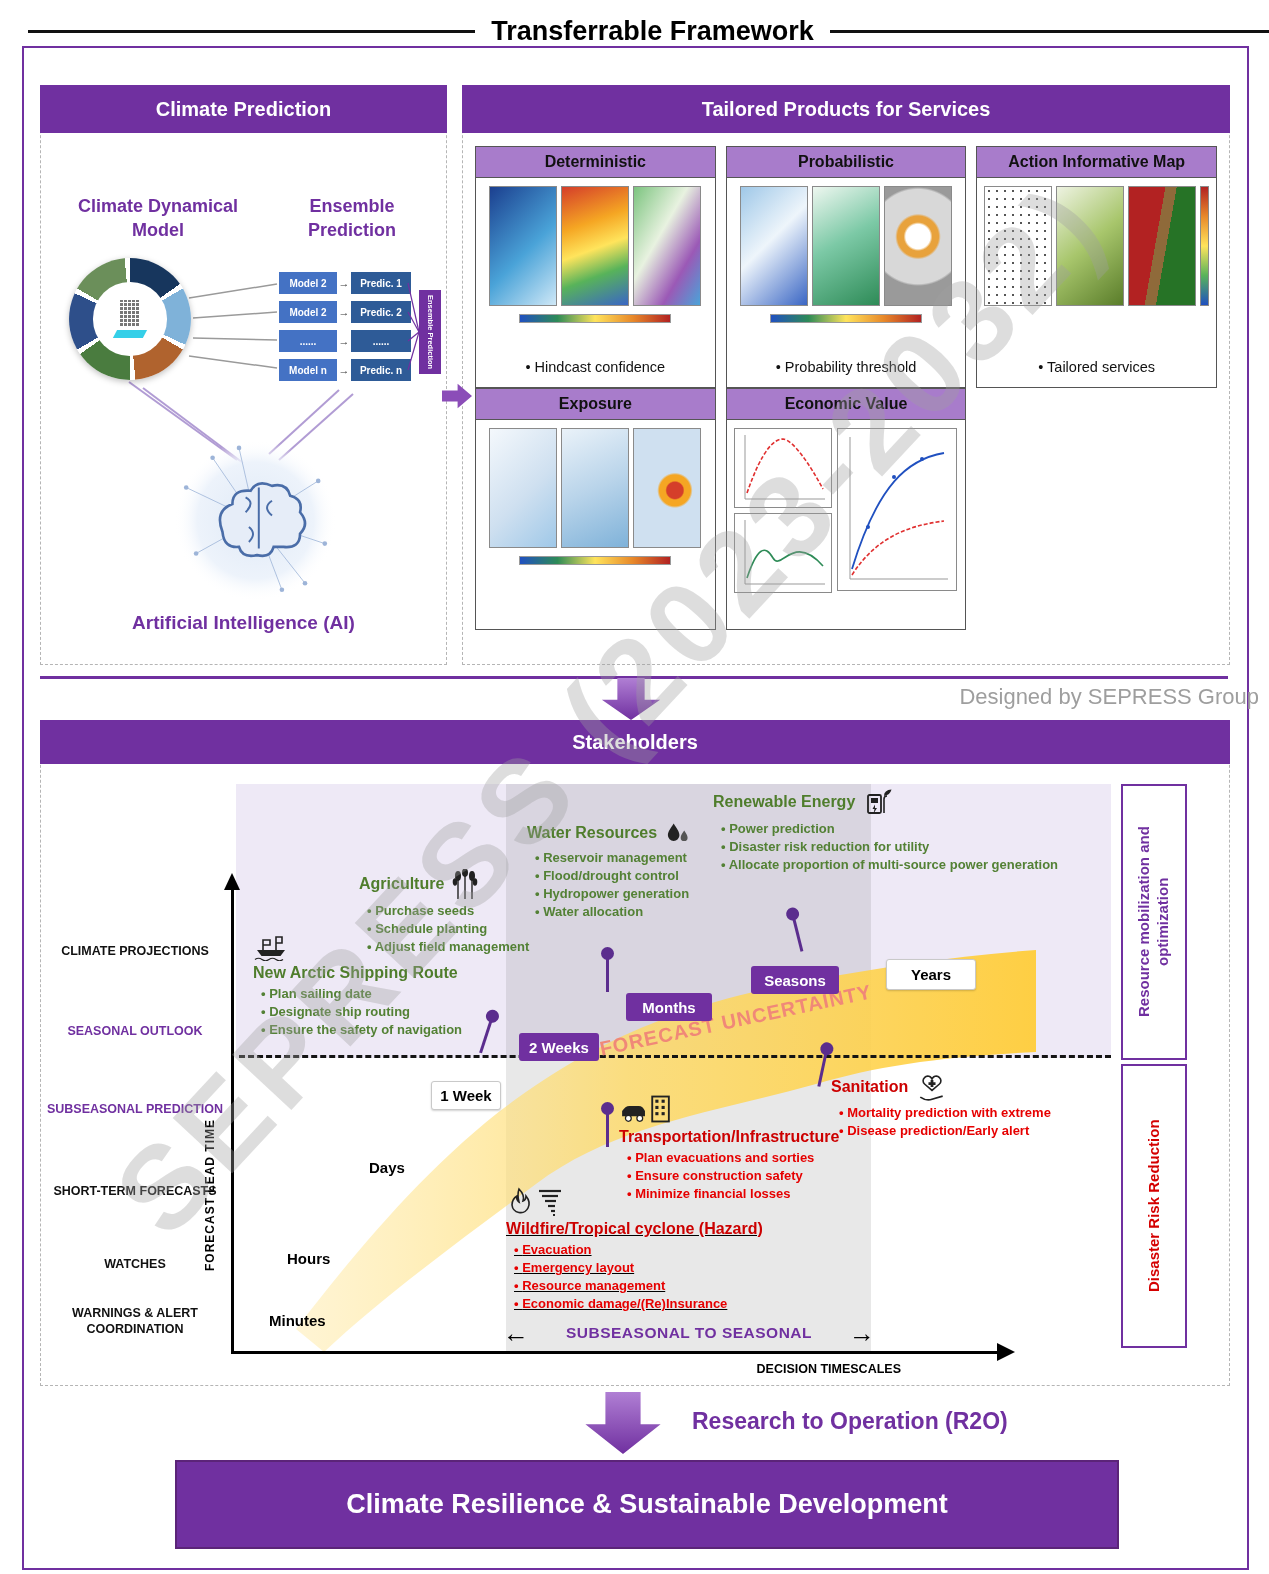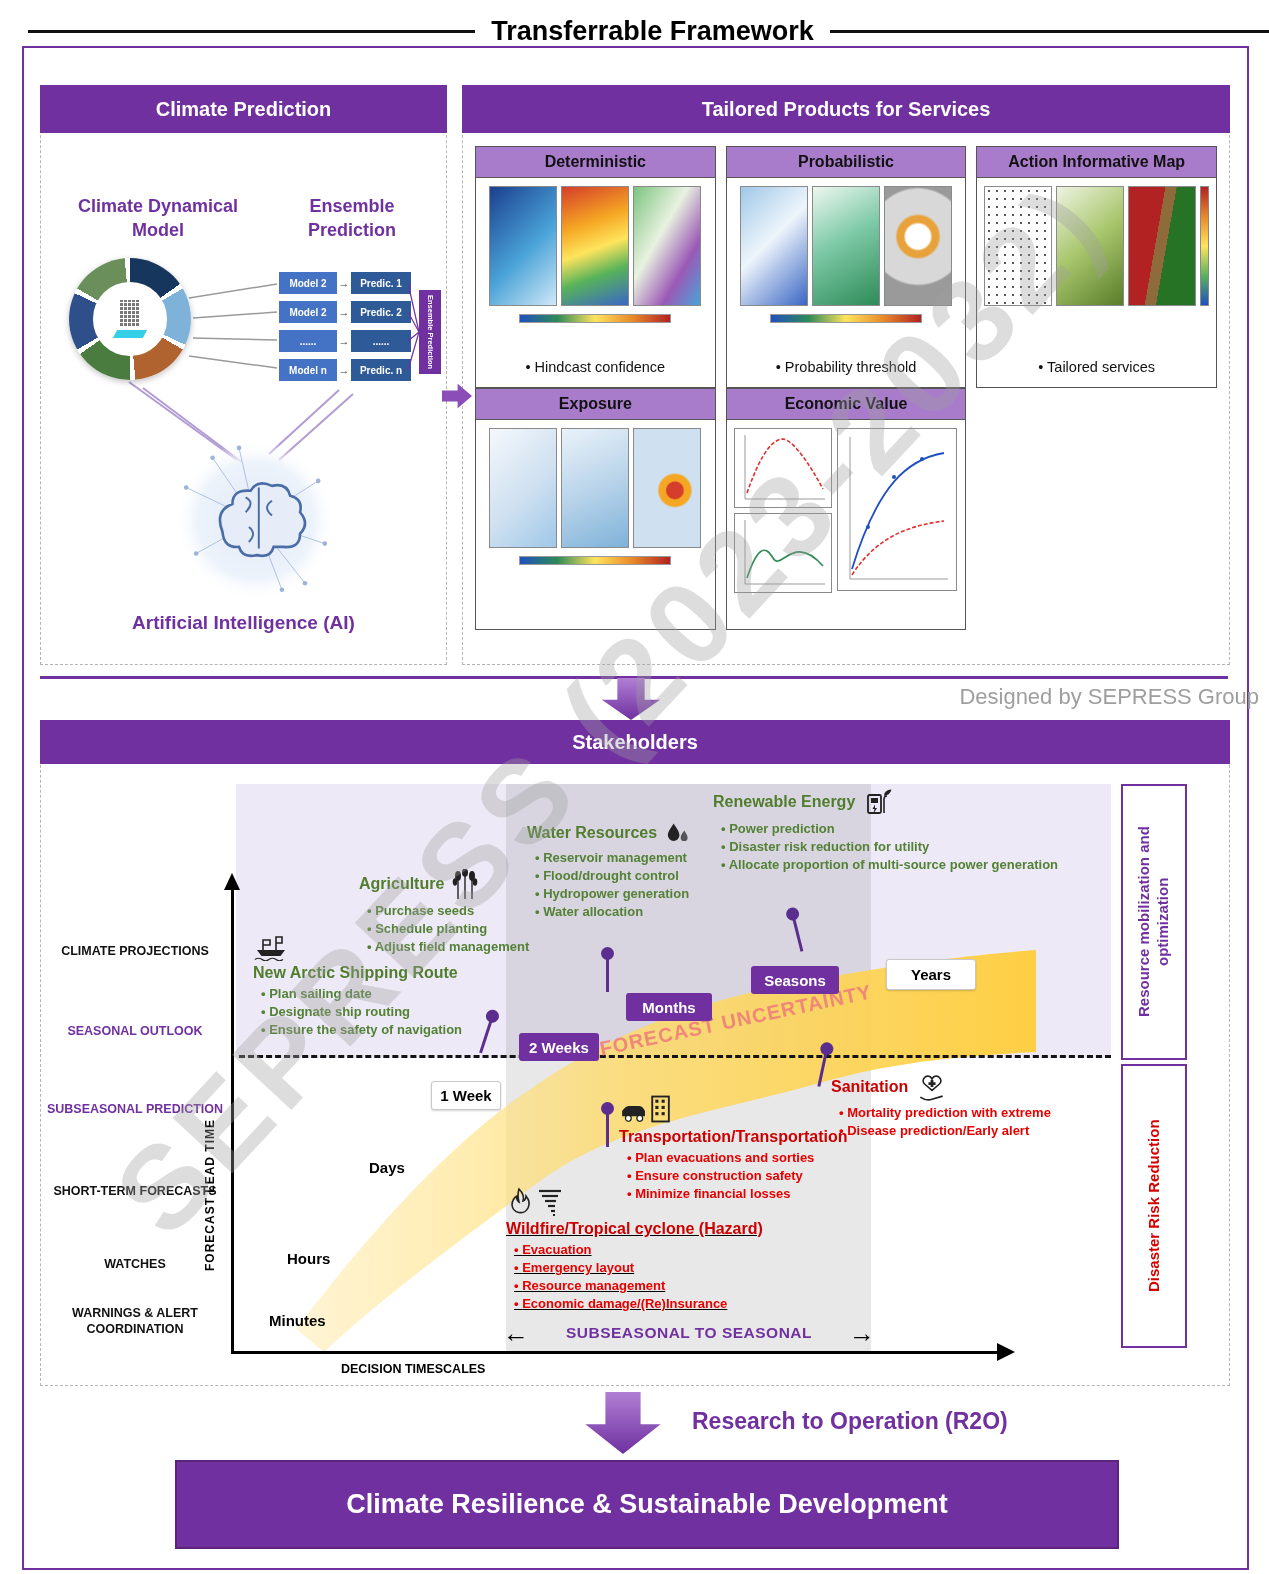--- a/index.html
+++ b/index.html
@@ -71,21 +71,21 @@
   
   .lav{position:absolute;left:195px;top:63px;width:875px;height:274px;background:#EEE9F6;z-index:1;}
   .graycol{position:absolute;left:465px;top:63px;width:365px;height:569px;background:rgba(110,110,110,0.16);z-index:2;}
   .band-svg{position:absolute;left:195px;top:63px;z-index:3;}
   .dash{position:absolute;left:198px;top:334px;width:872px;border-top:3.5px dashed #141414;z-index:4;}
   .yaxis{position:absolute;left:190px;top:160px;width:3px;height:473px;background:#000;z-index:5;}
   .yarrow{position:absolute;left:183px;top:144px;width:0;height:0;border:8.5px solid transparent;border-bottom:17px solid #000;z-index:5;}
   .xaxis{position:absolute;left:190px;top:630px;width:770px;height:3px;background:#000;z-index:5;}
   .xarrow{position:absolute;left:956px;top:622px;width:0;height:0;border:9.5px solid transparent;border-left:18px solid #000;z-index:5;}
   .ylab{position:absolute;left:162px;top:310px;height:240px;writing-mode:vertical-rl;transform:rotate(180deg);font-weight:bold;font-size:12px;letter-spacing:1px;color:#000;display:flex;align-items:center;z-index:5;}
-  .xlab{position:absolute;left:300px;top:641px;width:560px;text-align:left;font-weight:bold;font-size:12.5px;color:#000;z-index:5;}
+  .xlab{position:absolute;left:300px;top:641px;width:560px;text-align:right;font-weight:bold;font-size:12.5px;color:#000;z-index:5;}
   .lead{position:absolute;left:4px;width:180px;text-align:center;font-weight:bold;font-size:12.5px;line-height:1.3;color:#111;z-index:5;}
   .lead.purple{color:#7030A0;}
   .tplain{position:absolute;font-weight:bold;font-size:15px;color:#000;z-index:6;}
   .tbox{position:absolute;font-weight:bold;font-size:15px;display:flex;align-items:center;justify-content:center;border-radius:3px;z-index:6;}
   .tbox.purple{background:#7030A0;color:#fff;}
   .tbox.white{background:#fff;color:#000;border:1px solid #c9c9c9;box-shadow:0 1px 2px rgba(0,0,0,0.18);}
   .uncert{position:absolute;left:556px;top:288px;transform:rotate(-12deg);font-weight:bold;font-size:20px;letter-spacing:1px;color:#F08878;z-index:5;white-space:nowrap;}
   .pin{position:absolute;z-index:8;}
   .pin .head{width:13px;height:13px;border-radius:50%;background:#5b2d8e;margin:0 auto;}
   .pin .stem{width:3.5px;height:33px;background:#5b2d8e;margin:-1px auto 0;}
@@ -491,21 +491,21 @@
               <rect x="35" y="6" width="3" height="3"></rect>
               <rect x="41" y="6" width="3" height="3"></rect>
               <rect x="35" y="12" width="3" height="3"></rect>
               <rect x="41" y="12" width="3" height="3"></rect>
               <rect x="35" y="18" width="3" height="3"></rect>
               <rect x="41" y="18" width="3" height="3"></rect>
             </g>
           </svg>
       </div>
       <div class="g-title">
-        <span>Transportation/Transportation</span>
+        <span>Transportation/Infrastructure</span>
       </div>
       <ul>
         <li>Plan evacuations and sorties</li>
         <li>Ensure construction safety</li>
         <li>Minimize financial losses</li>
       </ul>
     </div>
 
     <div class="group red" style="left:465px;top:466px;width:278px;text-decoration:underline;">
       <div class="g-icons">

